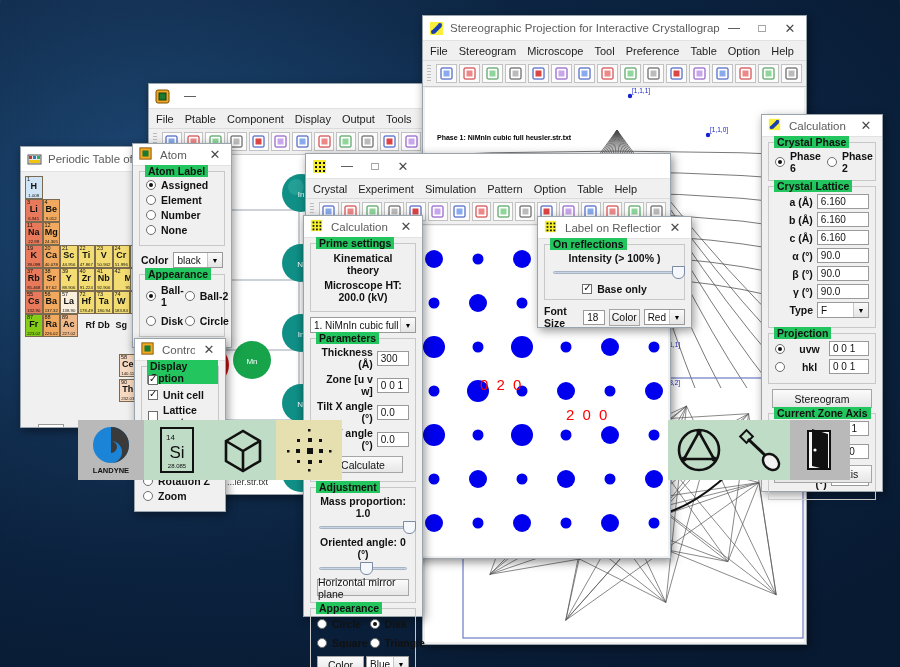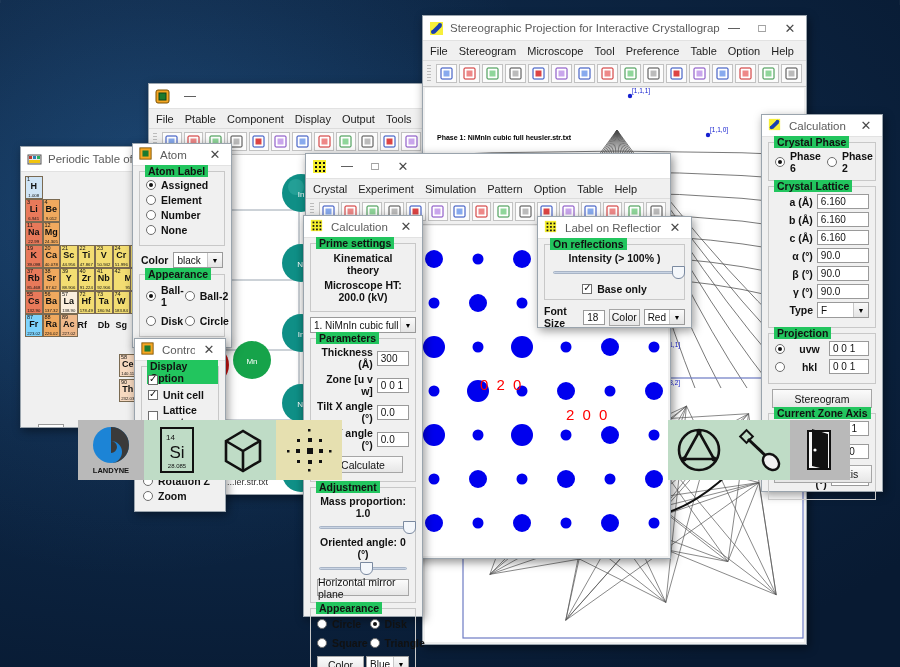--- a/index.html
+++ b/index.html
@@ -227,38 +227,38 @@
         <div class="pt-cell" style="position: absolute; width: 17.5px; height: 23px; background: rgb(243, 221, 114); left: 87.5px; top: 115px;">
           <span class="z">74</span>
           <span class="sym">W</span>
           <span class="m">183.84</span>
         </div>
         <div class="pt-cell" style="position: absolute; width: 17.5px; height: 23px; background: rgb(243, 221, 114); left: 105px; top: 115px;">
           <span class="z">75</span>
           <span class="sym">R</span>
           <span class="m">186</span>
         </div>
-        <div class="pt-cell" style="position: absolute; width: 17.5px; height: 23px; background: #7dd3fc; left: 0px; top: 138px;">
+        <div class="pt-cell" style="position: absolute; width: 17.5px; height: 23px; background: #84cc16; left: 0px; top: 138px;">
           <span class="z">87</span>
           <span class="sym">Fr</span>
           <span class="m">223.02</span>
         </div>
         <div class="pt-cell" style="position: absolute; width: 17.5px; height: 23px; background: rgb(240, 169, 94); left: 17.5px; top: 138px;">
           <span class="z">88</span>
           <span class="sym">Ra</span>
           <span class="m">226.02</span>
         </div>
         <div class="pt-cell" style="position: absolute; width: 17.5px; height: 23px; background: rgb(240, 185, 138); left: 35px; top: 138px;">
           <span class="z">89</span>
           <span class="sym">Ac</span>
           <span class="m">227.02</span>
         </div>
       </div>
     <div id="pt-tact" style="position:absolute;left:4px;top:4px;">
-        <div style="position: absolute; width: 17.5px; height: 23px; left: 52.5px; top: 138px; font-size: 9px; font-weight: bold; text-align: left; line-height: 23px; color: rgb(17, 17, 17);">Rf</div>
+        <div style="position: absolute; width: 17.5px; height: 23px; left: 52.5px; top: 138px; font-size: 9px; font-weight: bold; text-align: right; line-height: 23px; color: rgb(17, 17, 17);">Rf</div>
         <div style="position: absolute; width: 17.5px; height: 23px; left: 70px; top: 138px; font-size: 9px; font-weight: bold; text-align: center; line-height: 23px; color: rgb(17, 17, 17);">Db</div>
         <div style="position: absolute; width: 17.5px; height: 23px; left: 87.5px; top: 138px; font-size: 9px; font-weight: bold; text-align: center; line-height: 23px; color: rgb(17, 17, 17);">Sg</div>
         <div style="position: absolute; width: 17.5px; height: 23px; left: 105px; top: 138px; font-size: 9px; font-weight: bold; text-align: center; line-height: 23px; color: rgb(17, 17, 17);">B</div>
       </div>
     <div id="pt-lan" style="position:absolute;left:98px;top:182px;display:flex;">
         <div class="pt-cell" style="width: 17.5px; height: 23px; background: rgb(246, 217, 192);">
           <span class="z">58</span>
           <span class="sym">Ce</span>
           <span class="m">140.11</span>
         </div>

